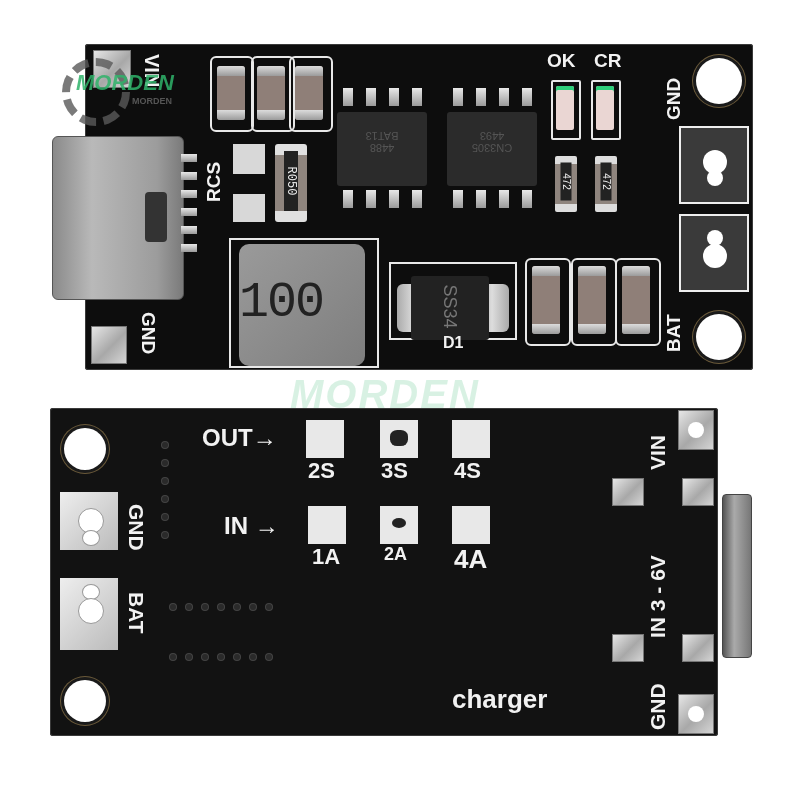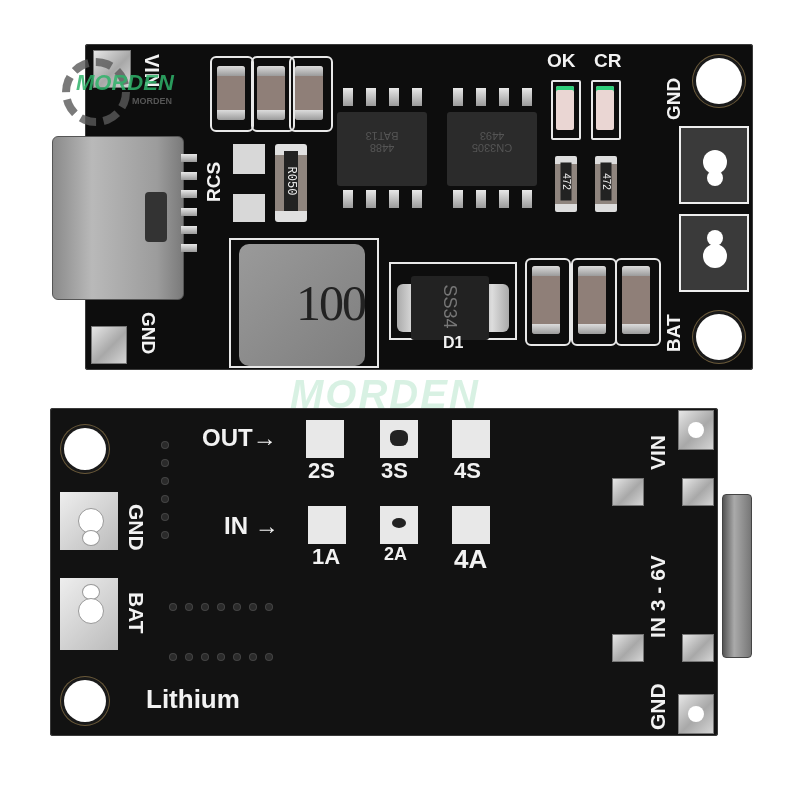--- a/index.html
+++ b/index.html
@@ -105,21 +105,21 @@
   </div>
   <div class="abs" style="left:594px;top:170px;width:66px;height:74px;background:#3a3a3a;border:2px solid #eee;">
     <div class="abs" style="left:26px;top:14px;width:16px;height:16px;border-radius:50%;background:#fff;"></div>
     <div class="abs" style="left:22px;top:28px;width:24px;height:24px;border-radius:50%;background:#fff;"></div>
   </div>
   <div class="silk" style="font-size:19px;transform:rotate(-90deg);transform-origin:left top;left:578px;top:308px;">BAT</div>
   <div class="hole" style="left:611px;top:270px;width:46px;height:46px;"></div>
 
   <div class="outline" style="left:144px;top:194px;width:146px;height:126px;border-radius:0;"></div>
   <div class="abs" style="left:154px;top:200px;width:126px;height:122px;background:linear-gradient(135deg,#9a9a9a,#7e7e7e);border-radius:10px;"></div>
-  <div class="abs" style="left:154px;top:230px;width:126px;text-align:right;font-size:50px;color:#222;font-family:Liberation Serif, serif;letter-spacing:-2px;">100</div>
+  <div class="abs" style="left:154px;top:230px;width:126px;text-align:left;font-size:50px;color:#222;font-family:Liberation Mono, monospace;letter-spacing:-2px;">100</div>
 
   <div class="outline" style="left:304px;top:218px;width:124px;height:74px;border-radius:0;"></div>
   <div class="abs" style="left:312px;top:240px;width:34px;height:48px;background:linear-gradient(90deg,#aaa,#ddd,#999);border-radius:6px;"></div>
   <div class="abs" style="left:390px;top:240px;width:34px;height:48px;background:linear-gradient(90deg,#999,#ddd,#aaa);border-radius:6px;"></div>
   <div class="abs" style="left:326px;top:232px;width:78px;height:64px;background:#222;border-radius:3px;">
     <div style="position:absolute;left:6px;top:20px;width:64px;text-align:center;font-size:18px;color:#777;transform:rotate(90deg);">SS34</div>
   </div>
   <div class="silk" style="left:358px;top:290px;font-size:16px;">D1</div>
 
   <div class="outline" style="left:440px;top:214px;width:42px;height:84px;"></div>
@@ -187,21 +187,21 @@
   <div class="padsq" style="left:258px;top:98px;width:38px;height:38px;"></div>
   <div class="padsq" style="left:330px;top:98px;width:38px;height:38px;">
     <div class="abs" style="left:12px;top:12px;width:14px;height:10px;border-radius:50%;background:#222;"></div>
   </div>
   <div class="padsq" style="left:402px;top:98px;width:38px;height:38px;"></div>
   <div class="silk" style="left:262px;top:136px;font-size:22px;">1A</div>
   <div class="silk" style="left:334px;top:136px;font-size:18px;">2A</div>
   <div class="silk" style="left:404px;top:136px;font-size:26px;">4A</div>
 
 
-  <div class="silk" style="left:96px;top:276px;font-size:26px;">Lithium</div>
+  <div class="silk" style="left:402px;top:276px;font-size:26px;">charger</div>
 
   <div class="silk" style="font-size:21px;transform:rotate(-90deg);transform-origin:left top;left:596px;top:62px;">VIN</div>
   <div class="silk" style="font-size:21px;transform:rotate(-90deg);transform-origin:left top;left:596px;top:230px;">IN  3 - 6V</div>
   <div class="silk" style="font-size:21px;transform:rotate(-90deg);transform-origin:left top;left:596px;top:322px;">GND</div>
 
   <div class="pad" style="left:628px;top:2px;width:34px;height:38px;">
     <div class="abs" style="left:9px;top:11px;width:16px;height:16px;border-radius:50%;background:#fff;"></div>
   </div>
   <div class="pad" style="left:628px;top:286px;width:34px;height:38px;">
     <div class="abs" style="left:9px;top:11px;width:16px;height:16px;border-radius:50%;background:#fff;"></div>

